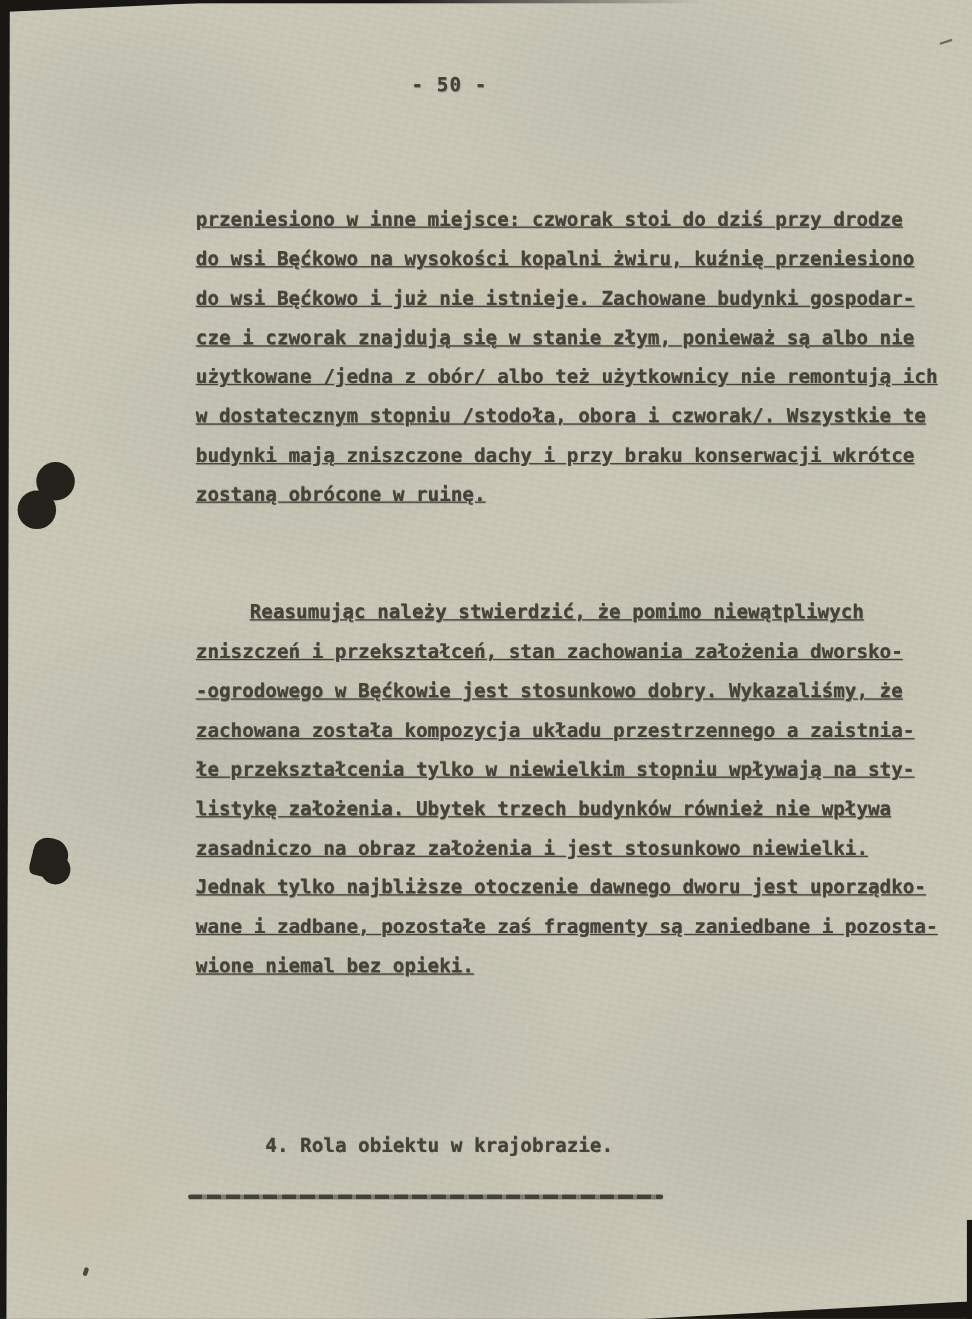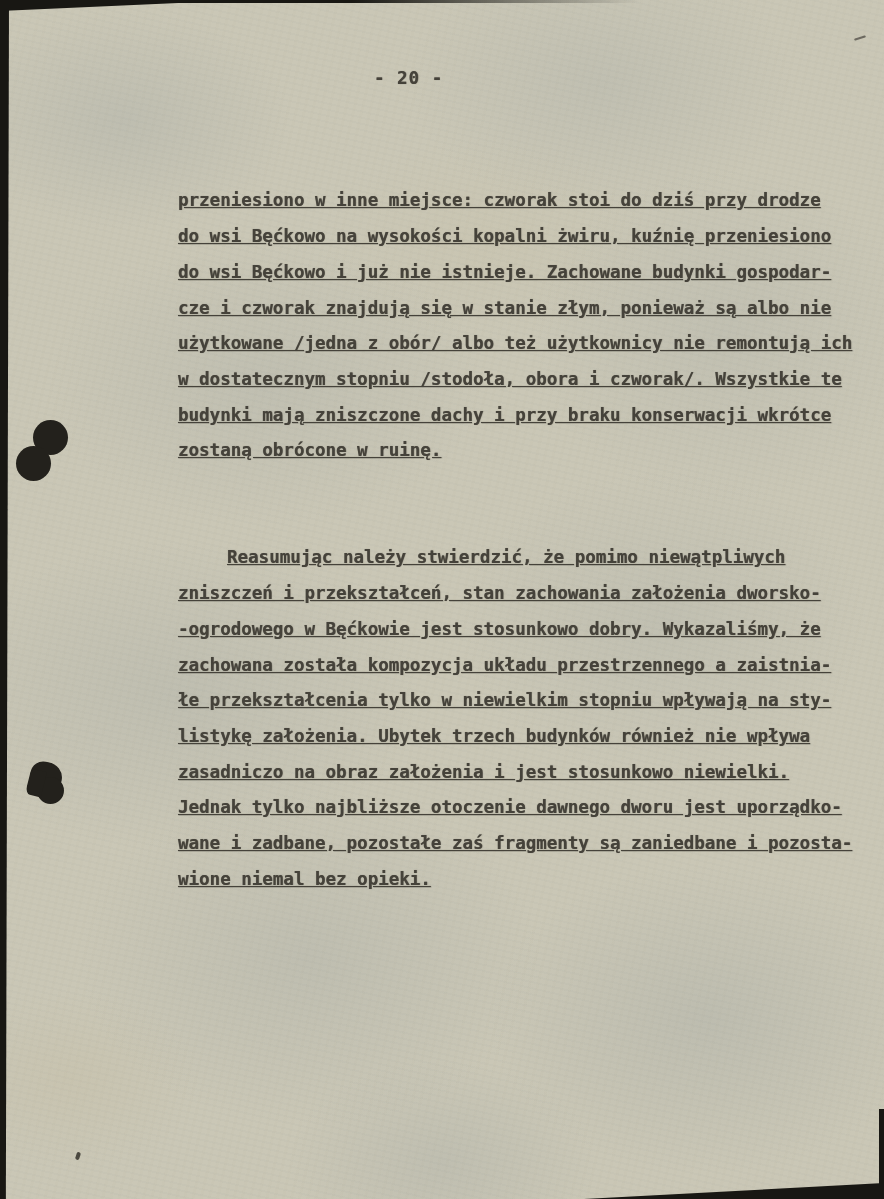--- a/index.html
+++ b/index.html
@@ -64,25 +64,29 @@
   .blot-b2{ left:37px; top:777px; width:27px; height:27px; border-radius:50%; }
   .blot-b3{ left:28px; top:770px; width:16px; height:26px; transform:rotate(14deg); border-radius:20% 0 0 30%; }
   .speck-1{ position:absolute; left:76px; top:1152px; width:4px; height:8px; background:#35332c; transform:rotate(18deg); border-radius:2px; opacity:.85; }
   .speck-2{ position:absolute; left:854px; top:37px; width:12px; height:2px; background:rgba(58,56,50,0.65); transform:rotate(-18deg); border-radius:1px; }
 </style>
 </head>
 <body>
 
 <div class="paper">
 
-  <div class="page-number ink">- 20 -</div>
+  <div class="page-number ink">- 50 -</div>
 
   <div class="text-block ink">
     <div class="para"><div class="tline">przeniesiono w inne miejsce: czworak stoi do dziś przy drodze</div><div class="tline">do wsi Bęćkowo na wysokości kopalni żwiru, kuźnię przeniesiono</div><div class="tline">do wsi Bęćkowo i już nie istnieje. Zachowane budynki gospodar-</div><div class="tline">cze i czworak znajdują się w stanie złym, ponieważ są albo nie</div><div class="tline">użytkowane /jedna z obór/ albo też użytkownicy nie remontują ich</div><div class="tline">w dostatecznym stopniu /stodoła, obora i czworak/. Wszystkie te</div><div class="tline">budynki mają zniszczone dachy i przy braku konserwacji wkrótce</div><div class="tline">zostaną obrócone w ruinę.</div></div>
     <div class="para indent-first"><div class="tline">Reasumując należy stwierdzić, że pomimo niewątpliwych</div><div class="tline">zniszczeń i przekształceń, stan zachowania założenia dworsko-</div><div class="tline">-ogrodowego w Bęćkowie jest stosunkowo dobry. Wykazaliśmy, że</div><div class="tline">zachowana została kompozycja układu przestrzennego a zaistnia-</div><div class="tline">łe przekształcenia tylko w niewielkim stopniu wpływają na sty-</div><div class="tline">listykę założenia. Ubytek trzech budynków również nie wpływa</div><div class="tline">zasadniczo na obraz założenia i jest stosunkowo niewielki.</div><div class="tline">Jednak tylko najbliższe otoczenie dawnego dworu jest uporządko-</div><div class="tline">wane i zadbane, pozostałe zaś fragmenty są zaniedbane i pozosta-</div><div class="tline">wione niemal bez opieki.</div></div>
+    <div class="heading-wrap">
+      <span class="heading">4. Rola obiektu w krajobrazie.</span>
+      <div class="heading-underline"></div>
+    </div>
     
   </div>
 
   <div class="blot blot-a1"></div>
   <div class="blot blot-a2"></div>
   <div class="blot blot-b1"></div>
   <div class="blot blot-b2"></div>
   <div class="blot blot-b3"></div>
   <div class="speck-1"></div>
   <div class="speck-2"></div>

